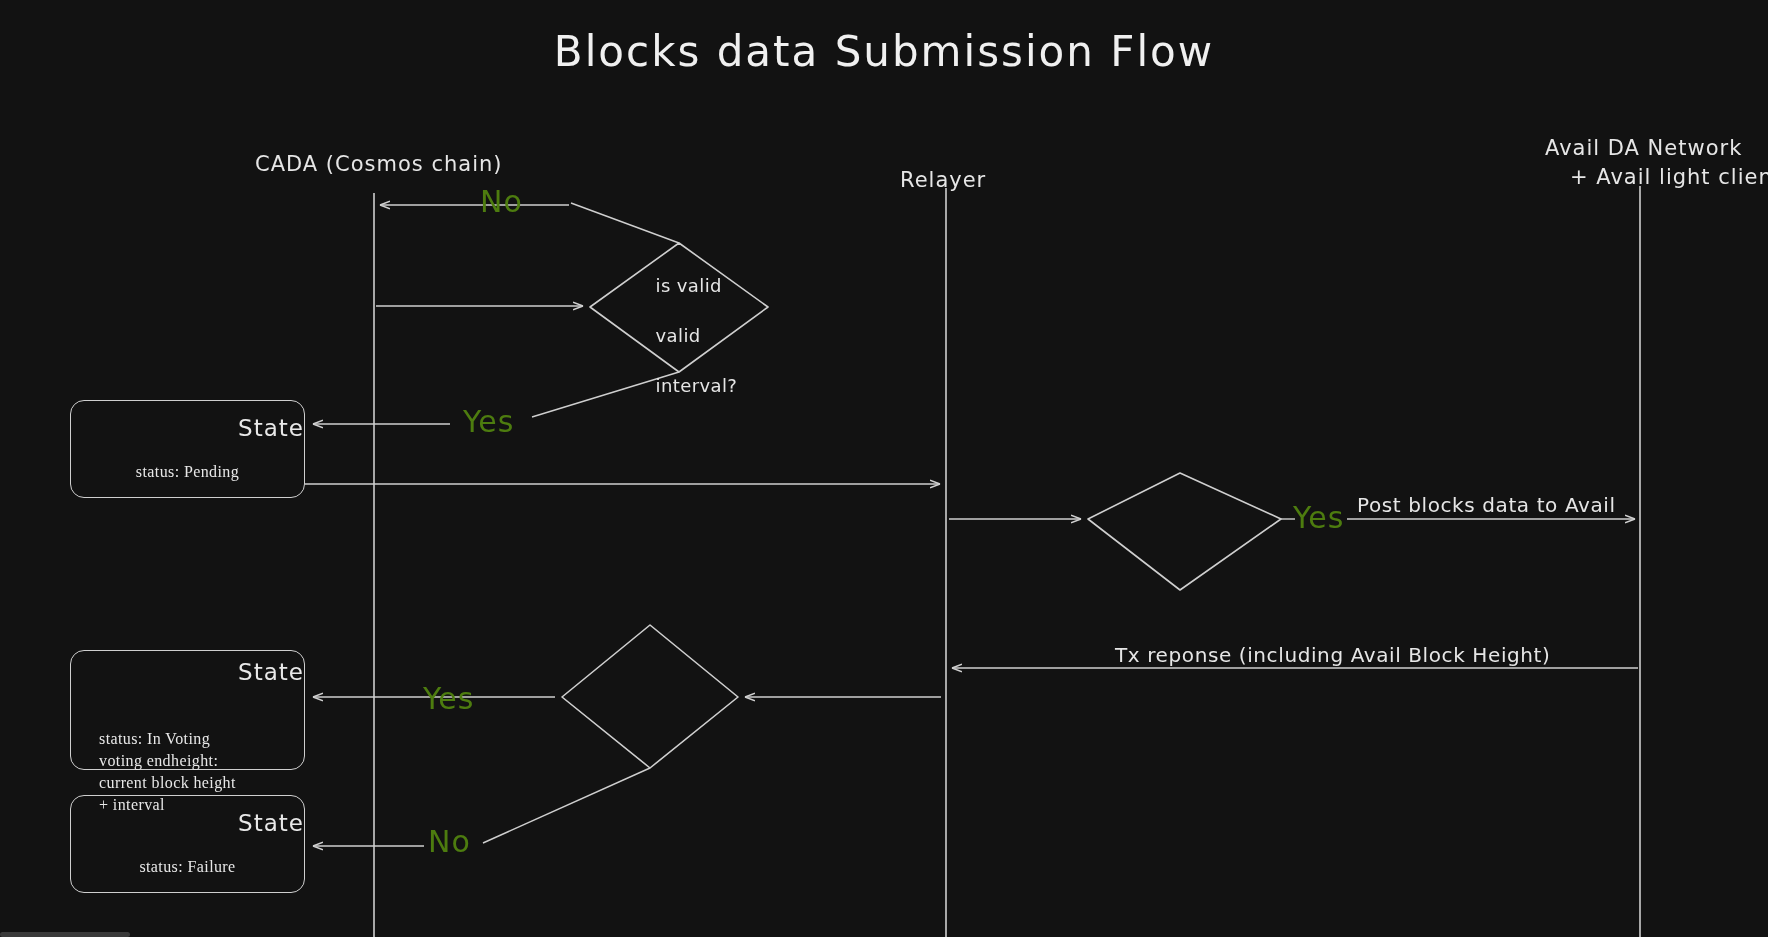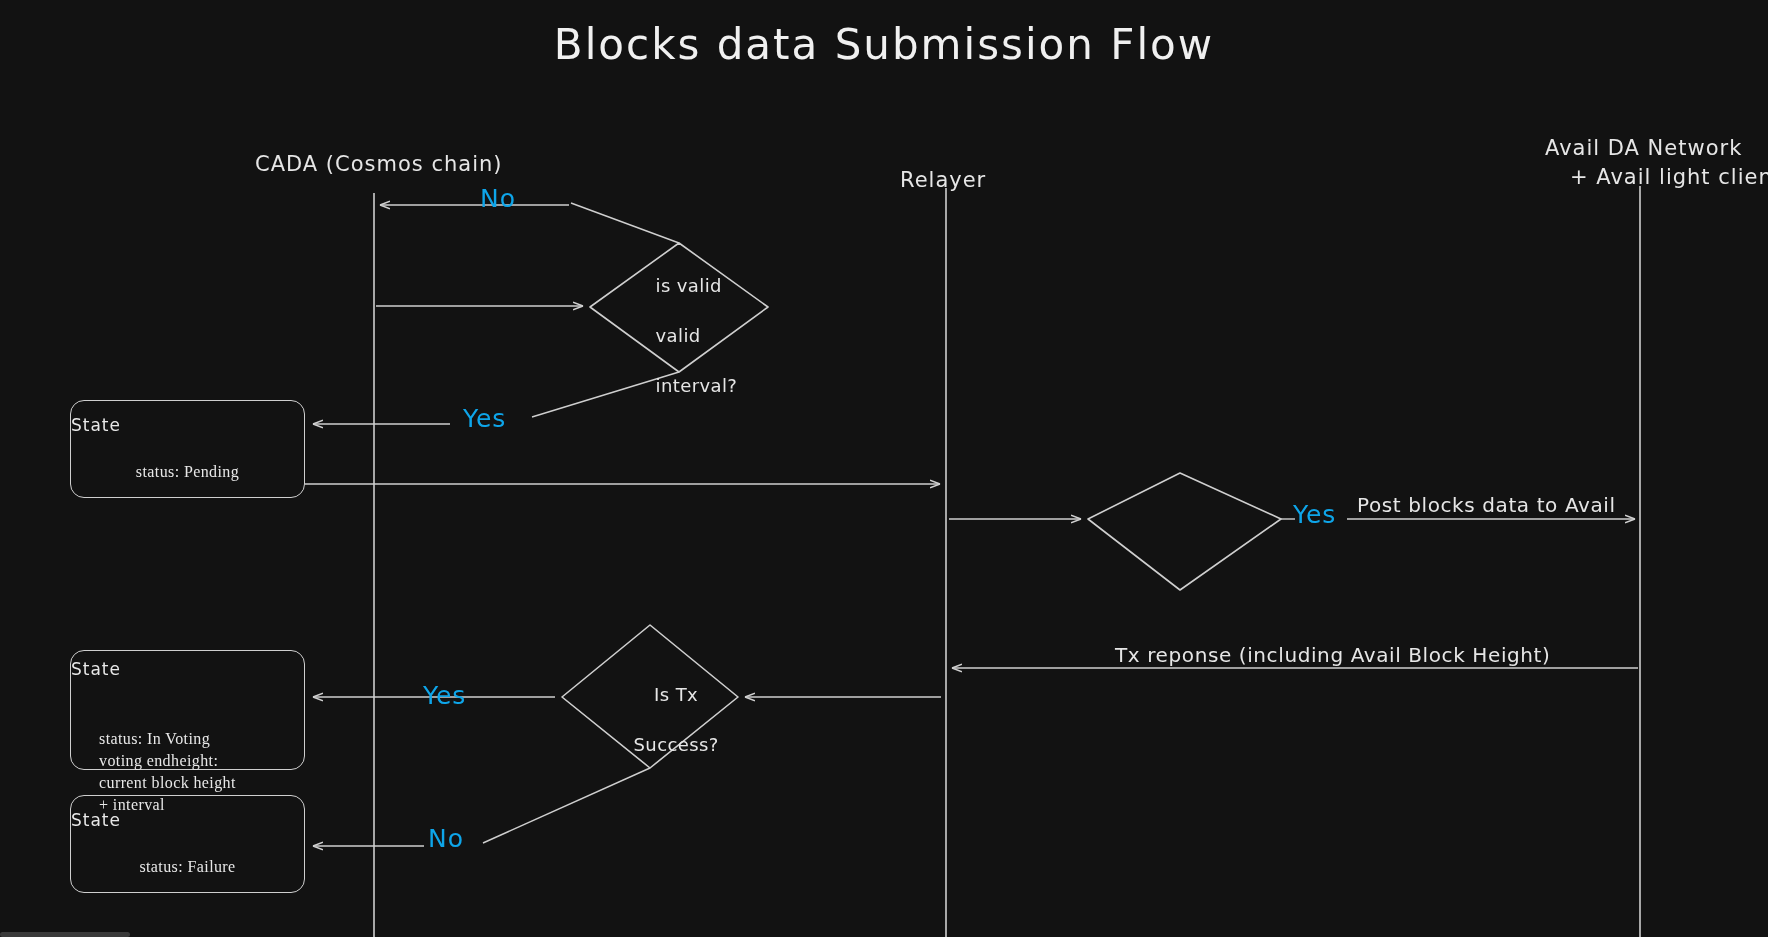--- a/index.html
+++ b/index.html
@@ -30,49 +30,49 @@
   }
   
   .txt {
     position: absolute;
     color: #e6e6e6;
     font-family: "DejaVu Sans", sans-serif;
     white-space: pre;
     letter-spacing: 0.5px;
   }
   #page-title {
-    left: 0; top: 20px;
+    left: 0; top: 27px;
     width: 1768px;
     text-align: center;
     font-size: 42px;
     letter-spacing: 2px;
     color: #f0f0f0;
   }
   .lifeline-label {
     font-size: 21px;
     letter-spacing: 1px;
   }
   .yesno {
-    font-size: 25px;
+    font-size: 30px;
     letter-spacing: 1px;
-    color: #0ea5e9;
+    color: #4d7c0f;
   }
   .edge-label {
     font-size: 20px;
     letter-spacing: 0.6px;
   }
   .diamond-text {
     font-size: 18px;
     line-height: 25px;
     letter-spacing: 0.4px;
   }
   .state-title {
-    font-size: 17px;
+    font-size: 23px;
     letter-spacing: 1px;
-    text-align: left;
+    text-align: right;
     width: 100%;
   }
   .state-body {
     font-size: 16px;
     line-height: 22px;
     letter-spacing: 0.4px;
   }
   .state-box {
     position: absolute;
     box-sizing: border-box;
@@ -157,24 +157,20 @@
   <div class="txt lifeline-label" style="left:1545px; top:136px;">Avail DA Network</div>
   <div class="txt lifeline-label" style="left:1570px; top:165px;">+ Avail light client</div>
 
   <div class="txt diamond-text" style="left:631px; top:248px;">
     <span>is valid</span><br>
     <span>valid</span><br>
     <span>interval?</span>
   </div>
 
 
-  <div class="txt diamond-text" style="left:609px; top:657px; text-align:center;">
-    <span>Is Tx</span><br>
-    <span>Success?</span>
-  </div>
 
   <div class="txt yesno" style="left:480px; top:184px;">No</div>
 
   <div class="txt yesno" style="left:463px; top:404px;">Yes</div>
 
   <div class="txt yesno" style="left:1293px; top:500px;">Yes</div>
 
   <div class="txt edge-label" style="left:1357px; top:493px;">Post blocks data to Avail</div>
 
   <div class="txt edge-label" style="left:1115px; top:643px;">Tx reponse (including Avail Block Height)</div>

